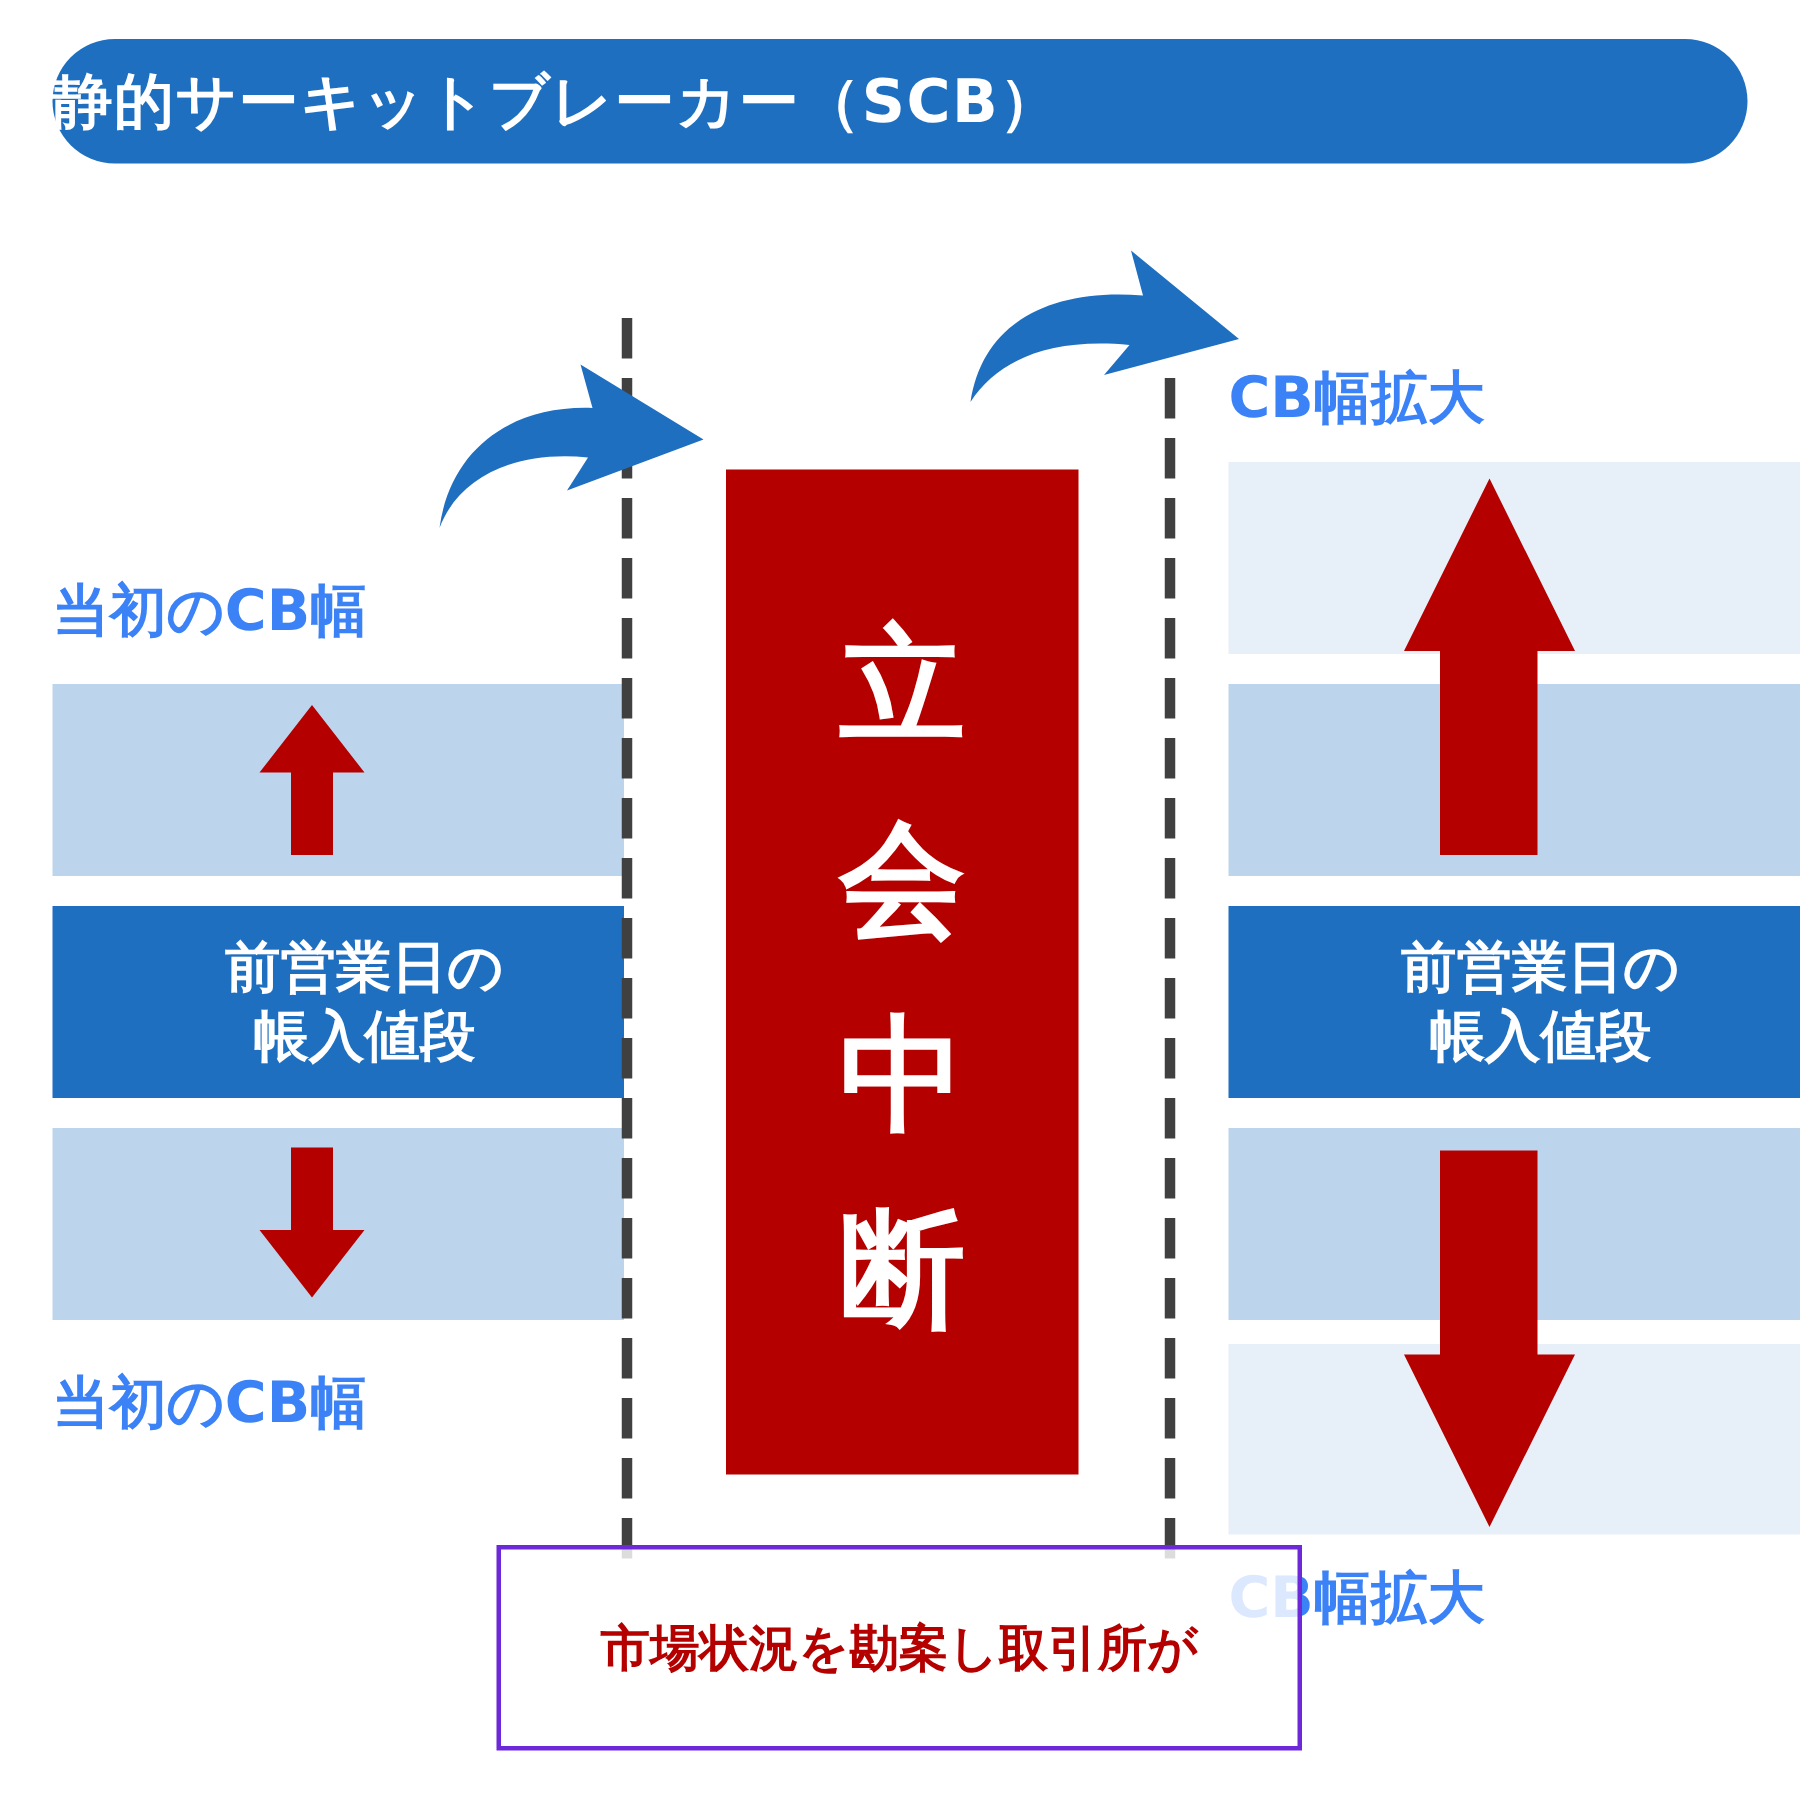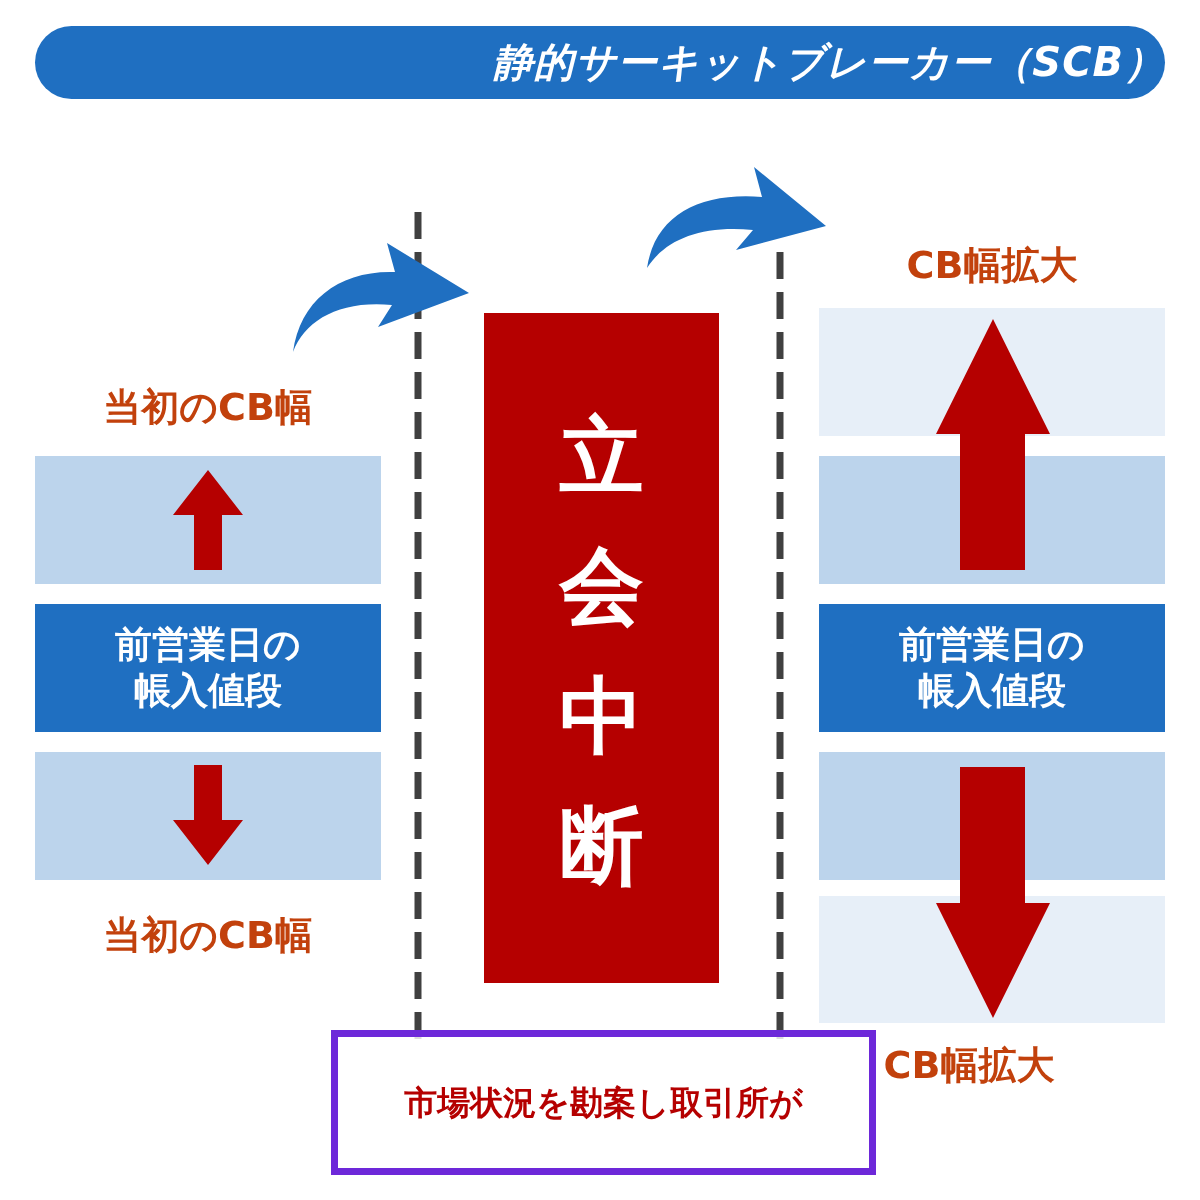--- a/index.html
+++ b/index.html
@@ -1,38 +1,38 @@
 <!DOCTYPE html>
 <html><head>
 <meta charset="utf-8">
 <style>
   html, body { margin: 0; padding: 0; background: #ffffff; }
   body { width: 1200px; height: 1200px; position: relative; overflow: hidden;
          font-family: "DejaVu Sans", "Liberation Sans", sans-serif; }
   .abs { position: absolute; }
 
-  #header { left: 35px; top: 26px; width: 1130px; height: 73px; border-radius: 42px;
-            display: flex; align-items: center; justify-content: flex-end; font-style: italic; }
+  #header { left: 35px; top: 26px; width: 1130px; height: 83px; border-radius: 42px;
+            display: flex; align-items: center; justify-content: flex-start; }
   #header-title { color: #ffffff; font-weight: bold; font-size: 40px; letter-spacing: 1px; }
 
-  .label-gray { color: #c2410c; font-weight: bold; font-size: 38px; text-align: center;
+  .label-gray { color: #3b82f6; font-weight: bold; font-size: 38px; 
                 white-space: nowrap; }
 
-  .band { position: absolute; }
+  .band { position: absolute; padding-left: 35px; }
   .band-light { background: #bcd4ec; }
   .band-pale  { background: #e7eff8; }
   .band-base  { display: flex; align-items: center; justify-content: center; flex-direction: column;
                 color: #ffffff; font-weight: bold; font-size: 37px; line-height: 46px; text-align: center; }
 
   #halt-box { left: 484px; top: 313px; width: 235px; height: 670px; }
   #halt-text { position: absolute; left: 0; right: 0; top: 78px; text-align: center;
                color: #ffffff; font-weight: bold; font-size: 84px; line-height: 130px; }
   #halt-text span { display: block; }
 
-  #note-box { left: 331px; top: 1030px; width: 531px; height: 131px; border: 7px solid #6d28d9;
+  #note-box { left: 331px; top: 1030px; width: 531px; height: 131px; border: 3px solid #6d28d9;
               background: rgba(255,255,255,0.82); display: flex; flex-direction: column;
               align-items: center; justify-content: center; }
   #note-box span { color: #b50000; font-weight: bold; font-size: 33px; line-height: 45px; white-space: nowrap; }
 
   svg#overlay { position: absolute; left: 0; top: 0; width: 1200px; height: 1200px; pointer-events: none; }
 </style>
 </head>
 <body>
 
 <div id="header" class="abs" style="background: rgb(31, 111, 193);">

